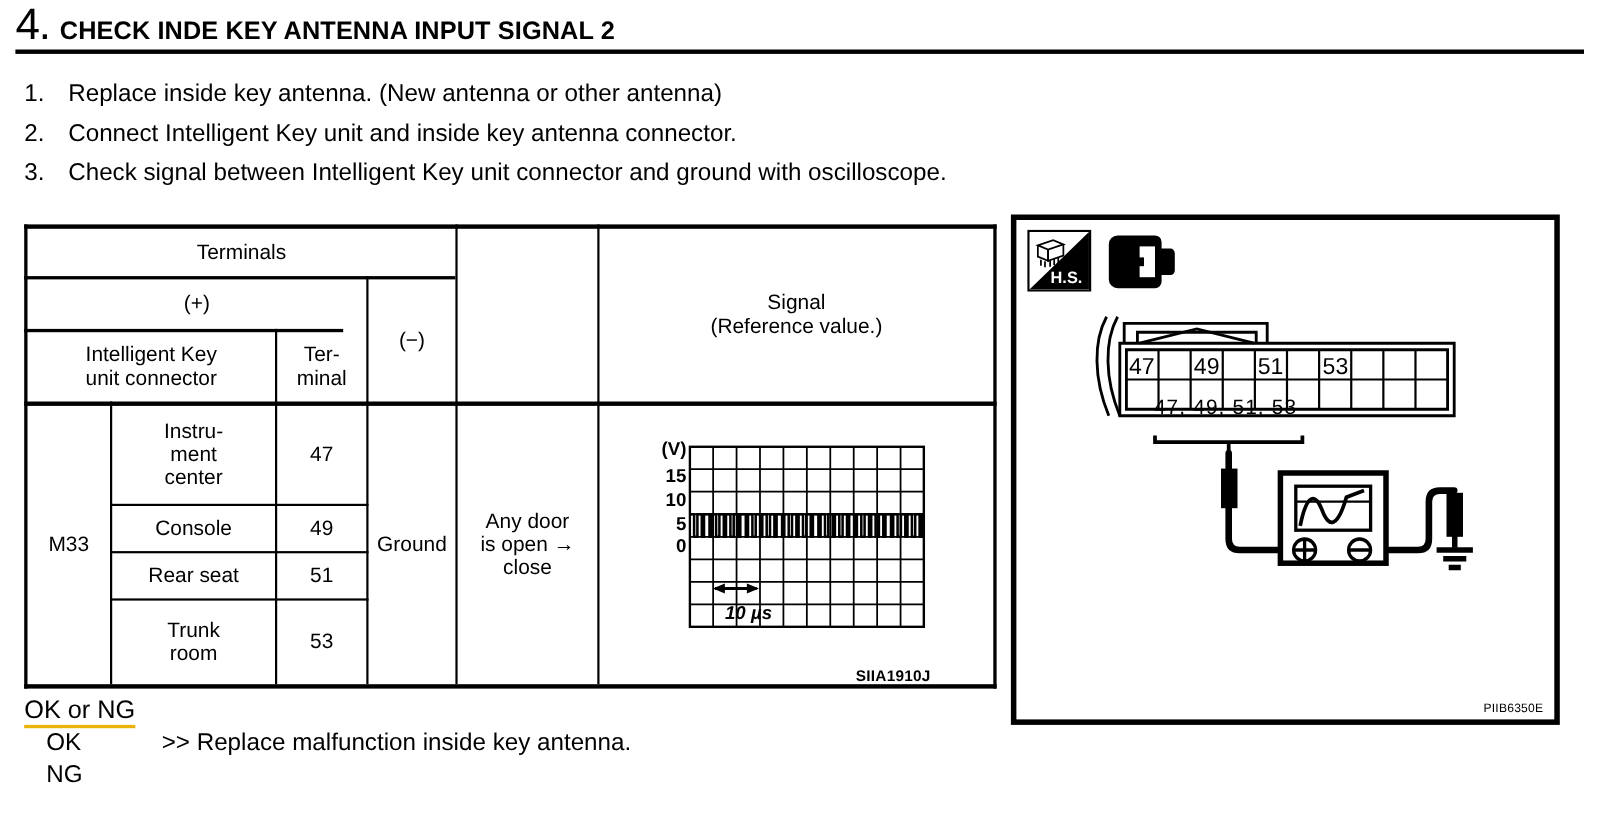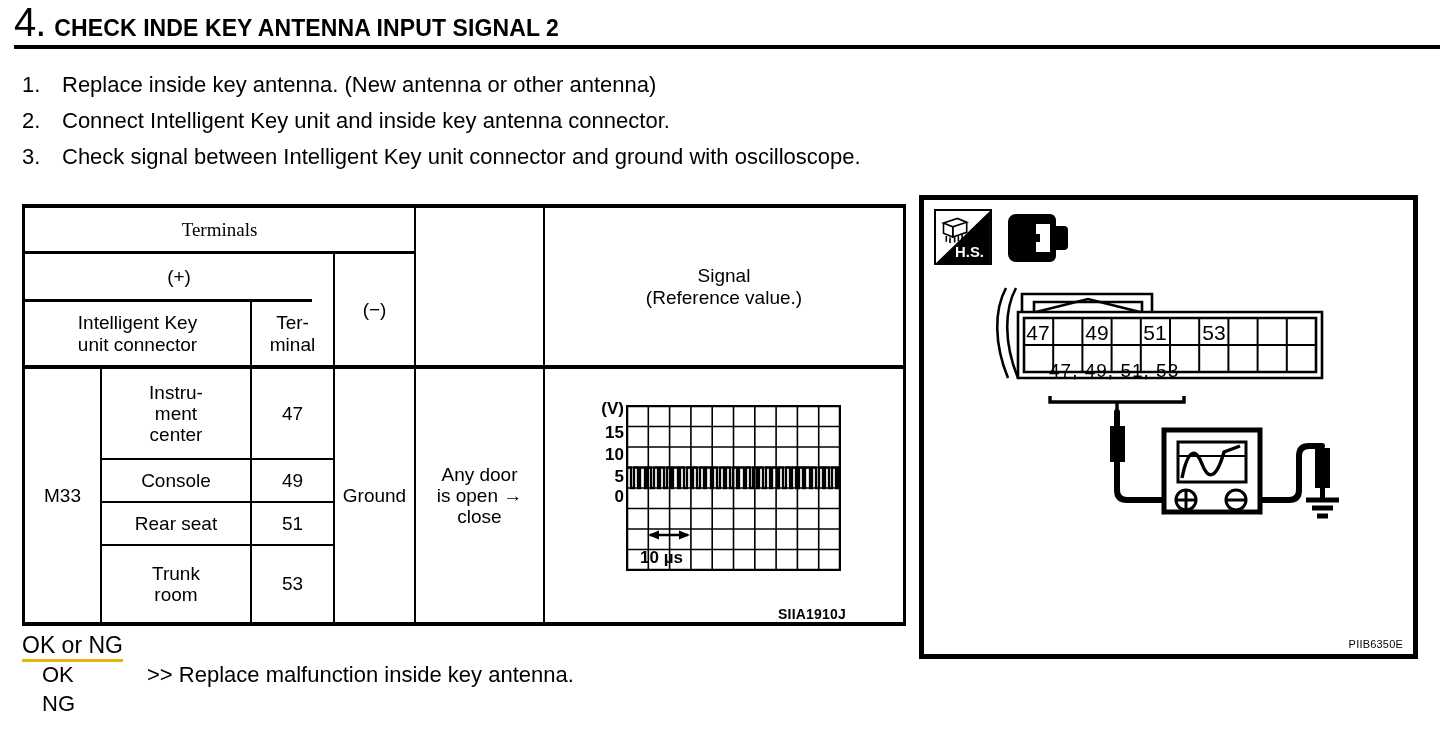--- a/index.html
+++ b/index.html
@@ -119,24 +119,25 @@
     position: absolute;
     left: 190px;
     top: 190px;
     font-size: 14px;
     font-weight: bold;
     letter-spacing: 0.2px;
     margin-top: 18px;
   }
   #scope-timelabel {
     position: absolute;
-    left: 52px;
+    left: 71px;
     top: 150px;
     font-size: 17px;
     font-weight: bold;
+    font-style: italic;
   }
 
   
   #connector-panel {
     position: absolute;
     left: 919px;
     top: 195px;
     width: 499px;
     height: 464px;
     border: 5px solid #000;
@@ -251,21 +252,21 @@
   <div class="tline" style="left:0px;  top:418px; width:884px; height:4px;"></div>
 
   <div class="tline" style="left:0px;   top:0px;   width:3px; height:422px;"></div>
   <div class="tline" style="left:78px;  top:161px; width:2px; height:257px;"></div>
   <div class="tline" style="left:228px; top:95px;  width:2px; height:323px;"></div>
   <div class="tline" style="left:311px; top:47px;  width:2px; height:371px;"></div>
   <div class="tline" style="left:392px; top:0px;   width:2px; height:418px;"></div>
   <div class="tline" style="left:521px; top:0px;   width:2px; height:418px;"></div>
   <div class="tline" style="left:881px; top:0px;   width:3px; height:422px;"></div>
 
-  <div class="tcell" style="left:3px;   top:4px;   width:389px; height:43px;font-family:Liberation Serif, serif;">Terminals</div>
+  <div class="tcell" style="left:3px;   top:4px;   width:389px; height:43px;">Terminals</div>
   <div class="tcell" style="left:3px;   top:50px;  width:308px; height:45px;">(+)</div>
   <div class="tcell" style="left:3px;   top:98px;  width:225px; height:63px; white-space:pre-line;">Intelligent Key
 unit connector</div>
   <div class="tcell" style="left:230px; top:98px;  width:81px;  height:63px; white-space:pre-line;">Ter-
 minal</div>
   <div class="tcell" style="left:313px; top:50px;  width:79px;  height:111px;">(−)</div>
   <div class="tcell" style="left:523px; top:4px;   width:358px; height:157px; flex-direction:column;">
     <span>Signal</span>
     <span>(Reference value.)</span>
   </div>

